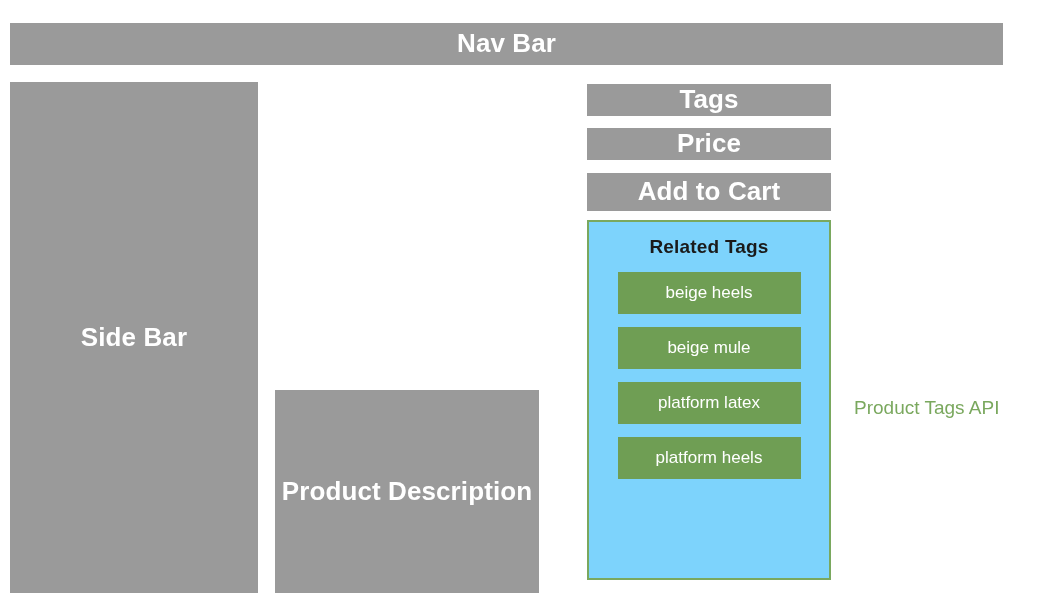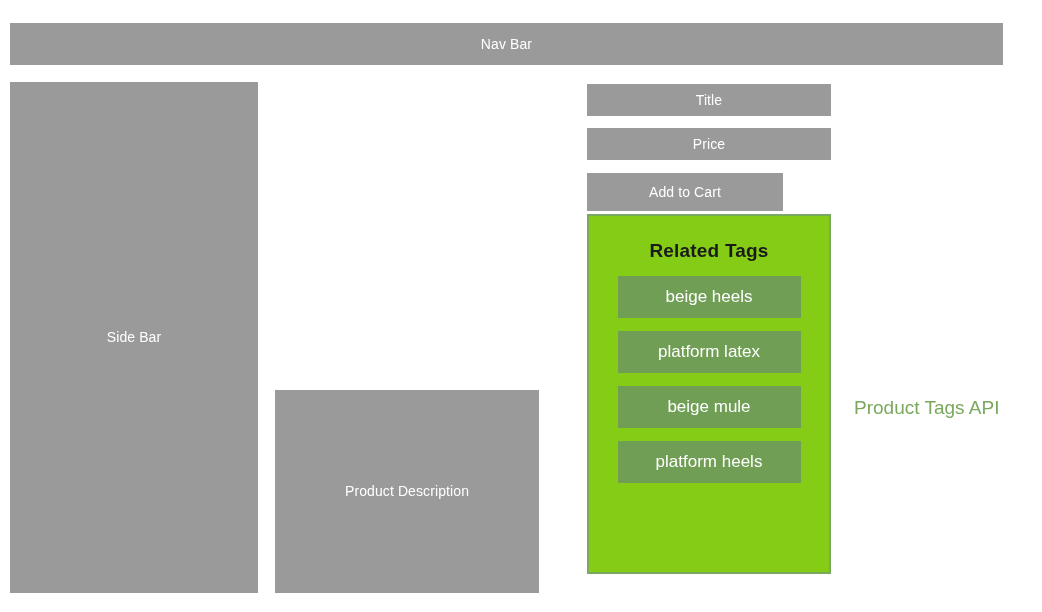--- a/index.html
+++ b/index.html
@@ -26,22 +26,22 @@
     background: #9a9a9a;
     color: #ffffff;
     display: flex;
     align-items: center;
     justify-content: center;
     box-sizing: border-box;
     text-align: center;
     line-height: 1.2;
   }
   .block .blabel {
-    font-size: 14px;
-    font-weight: 400;
+    font-size: 26px;
+    font-weight: 700;
     color: #ffffff;
     letter-spacing: 0.1px;
   }
 
   
   #nav-bar {
     left: 10px;
     top: 23px;
     width: 993px;
     height: 42px;
@@ -80,35 +80,35 @@
   }
   #price-block {
     left: 587px;
     top: 128px;
     width: 244px;
     height: 32px;
   }
   #add-to-cart-block {
     left: 587px;
     top: 173px;
-    width: 196px;
+    width: 244px;
     height: 38px;
   }
 
   
   #related-tags-panel {
     position: absolute;
     left: 587px;
-    top: 214px;
+    top: 220px;
     width: 244px;
     height: 360px;
-    background: #84cc16;
+    background: #7dd3fc;
     border: 2px solid #7aa85e;
     box-sizing: border-box;
-    padding-top: 24px;
+    padding-top: 14px;
   }
   #related-tags-heading {
     font-size: 19px;
     font-weight: bold;
     color: #1a1a1a;
     text-align: center;
     margin: 0 0 14px 0;
     letter-spacing: 0.2px;
   }
   .tag-list {
@@ -154,36 +154,36 @@
   <div class="block" id="side-bar">
     <span class="blabel">Side Bar</span>
   </div>
 
 
   <div class="block" id="product-description">
     <span class="blabel">Product Description</span>
   </div>
 
   <div class="block" id="title-block">
-    <span class="blabel">Title</span>
+    <span class="blabel">Tags</span>
   </div>
 
   <div class="block" id="price-block">
     <span class="blabel">Price</span>
   </div>
 
   <div class="block" id="add-to-cart-block">
     <span class="blabel">Add to Cart</span>
   </div>
 
   <div id="related-tags-panel">
     <div id="related-tags-heading">Related Tags</div>
     <ul class="tag-list">
       <li class="tag-chip">beige heels</li>
+      <li class="tag-chip">beige mule</li>
       <li class="tag-chip">platform latex</li>
-      <li class="tag-chip">beige mule</li>
       <li class="tag-chip">platform heels</li>
     </ul>
   </div>
 
   <div id="api-annotation">Product Tags API</div>
 
 </div>
 
 </body></html>

